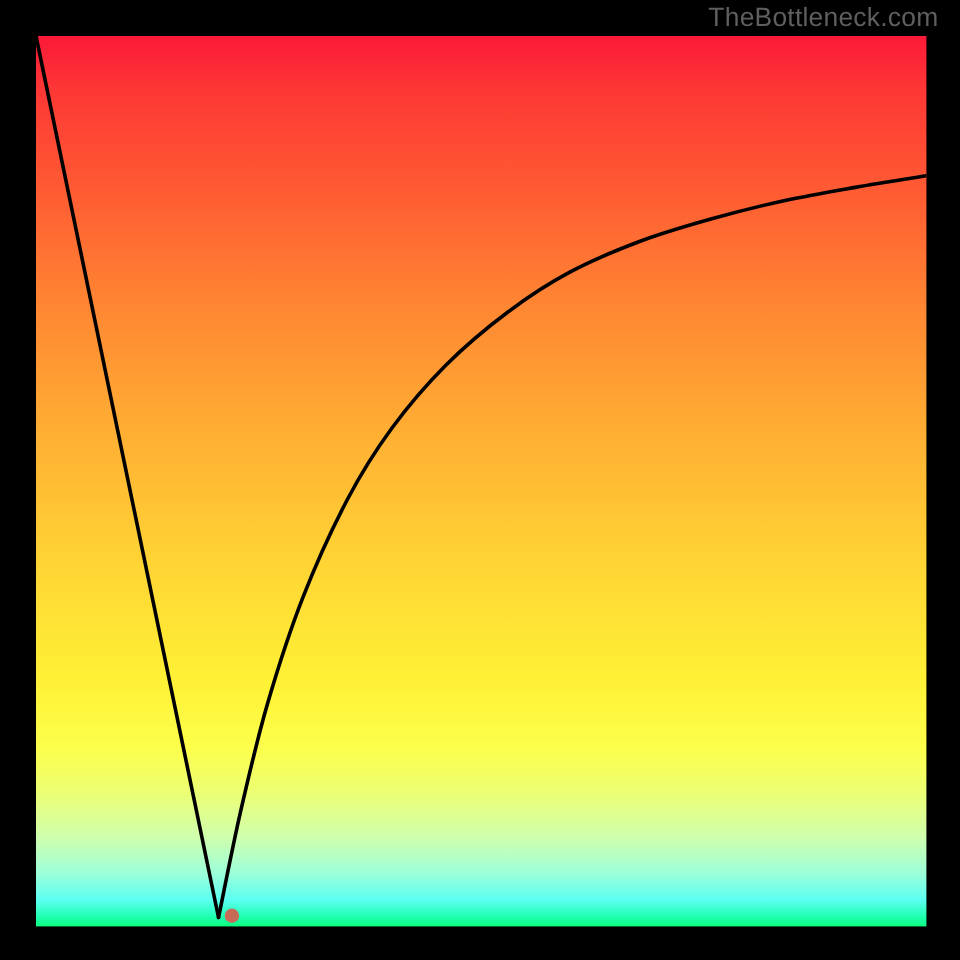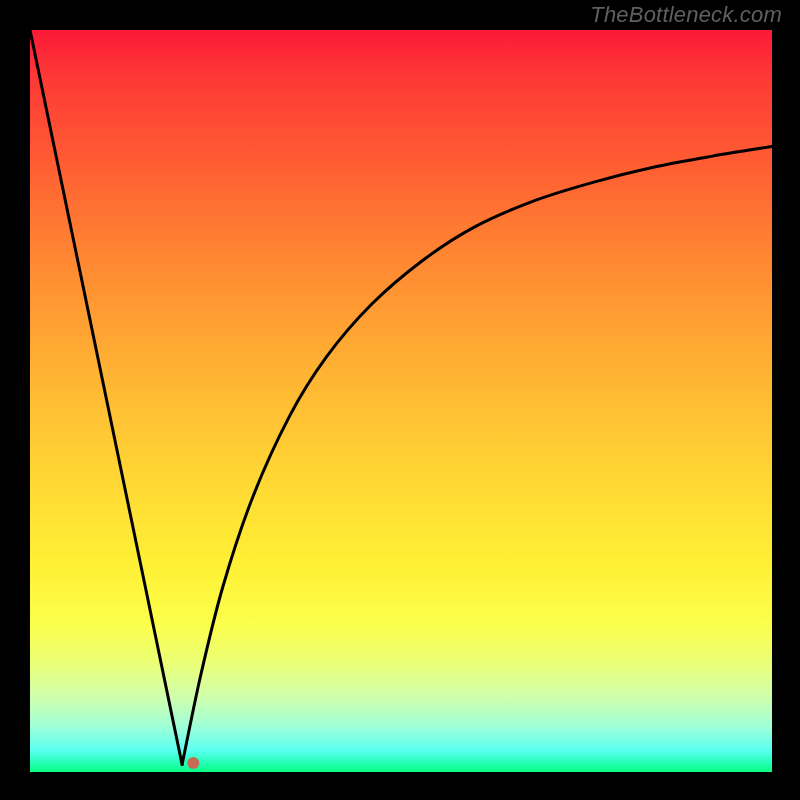--- a/index.html
+++ b/index.html
@@ -9,21 +9,20 @@
     height: 800px;
     background: #000;
     overflow: hidden;
     font-family: Arial, Helvetica, sans-serif;
   }
   .frame {
     position: relative;
     width: 800px;
     height: 600px;
     background: #000;
-    font-style: italic;
   }
   .watermark {
     position: absolute;
     top: 2px;
     right: 18px;
     color: #5f5f5f;
     font-size: 22px;
     font-weight: 500;
     letter-spacing: 0.2px;
     z-index: 10;

